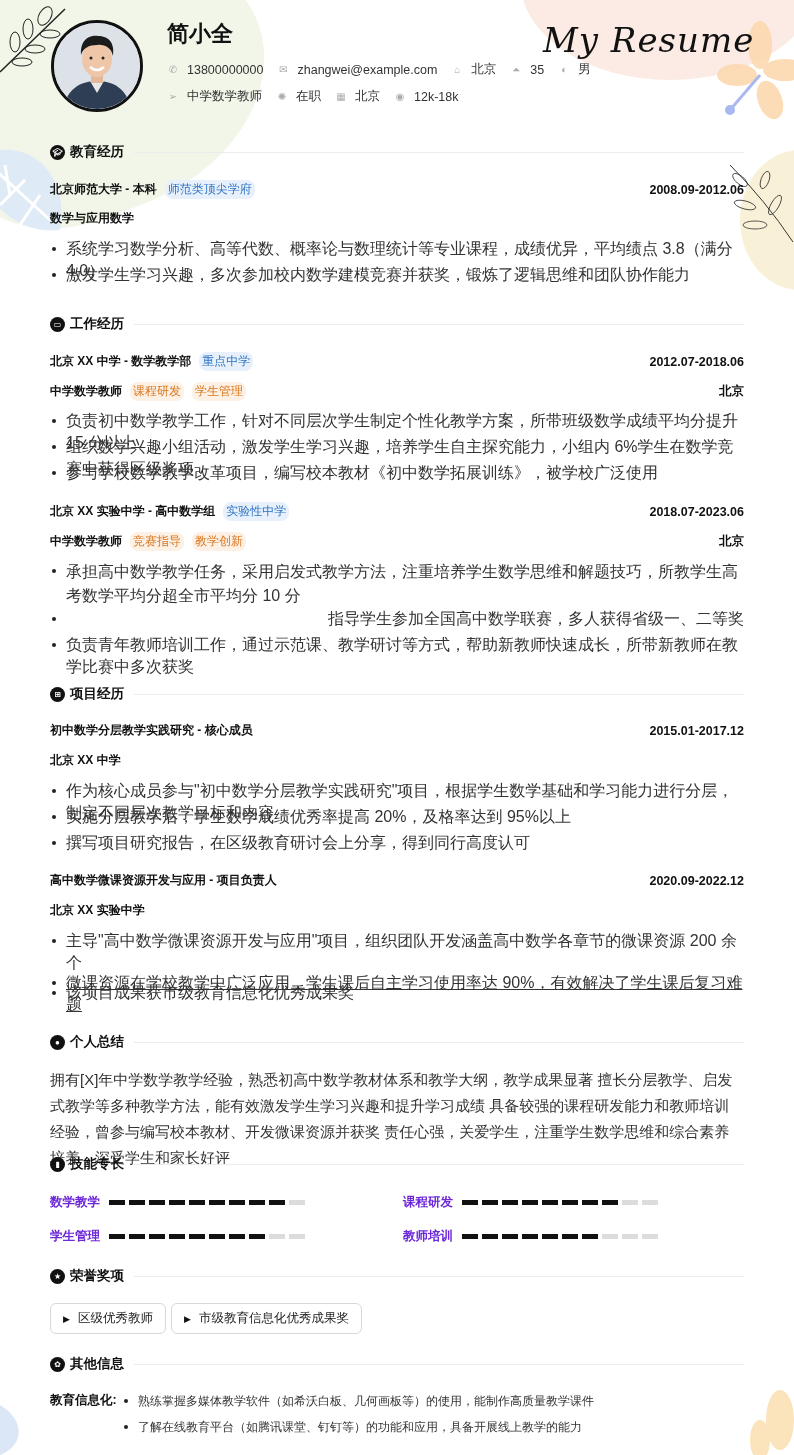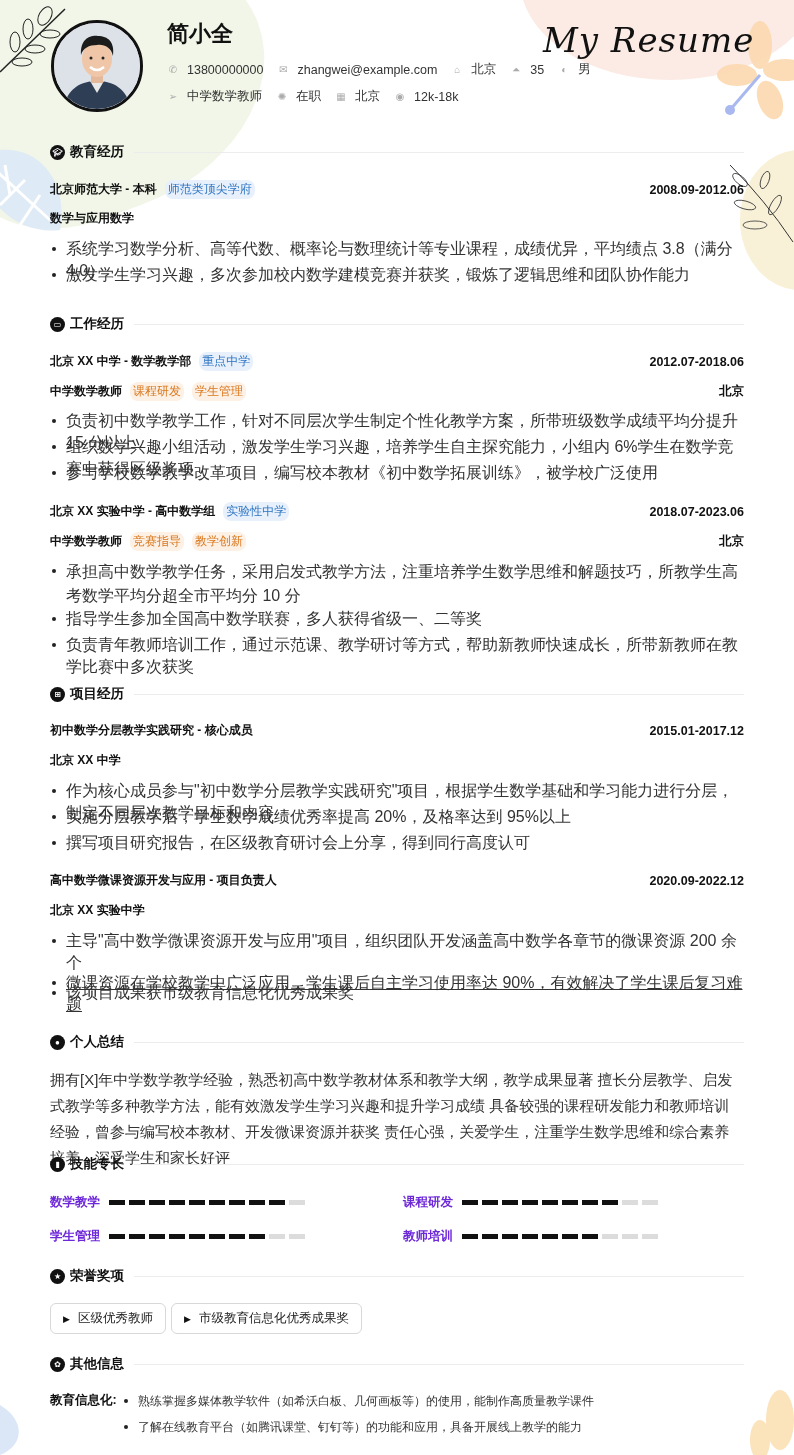--- a/index.html
+++ b/index.html
@@ -221,21 +221,21 @@
   </div>
   <div class="row" style="top:218px;">
     <div class="left">
         <span>中学数学教师</span>
         <span class="tag orange">竞赛指导</span>
         <span class="tag orange">教学创新</span>
       </div>
     <div class="right">北京</div>
   </div>
   <div class="bullet" style="top:246px;line-height:24px;">承担高中数学教学任务，采用启发式教学方法，注重培养学生数学思维和解题技巧，所教学生高考数学平均分超全市平均分 10 分</div>
-  <div class="bullet" style="top:294px;">指导学生参加全国高中数学联赛，多人获得省级一、二等奖</div>
+  <div class="bullet" style="top:294px;text-align:right;">指导学生参加全国高中数学联赛，多人获得省级一、二等奖</div>
   <div class="bullet" style="top:320px;">负责青年教师培训工作，通过示范课、教学研讨等方式，帮助新教师快速成长，所带新教师在教学比赛中多次获奖</div>
 </div>
 
 <div class="section" style="top:684px;height:330px;">
   <div class="sec-title">
     <span class="badge">⊞</span>
     <span>项目经历</span>
     <span class="line"></span>
   </div>
 

